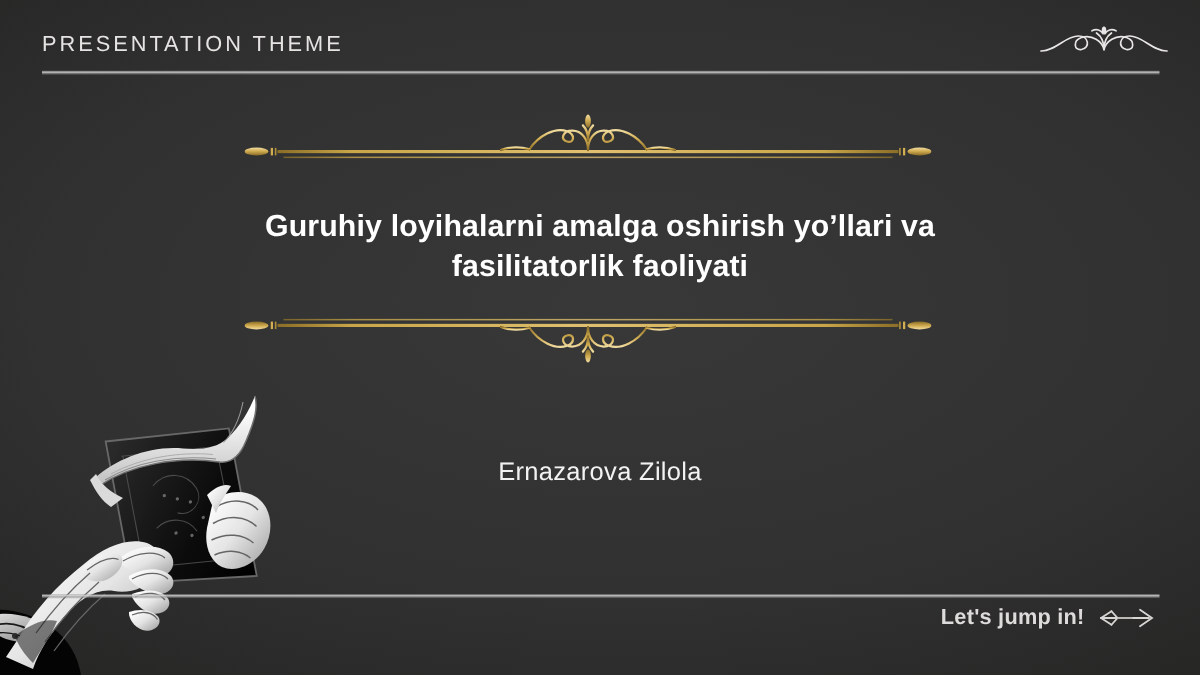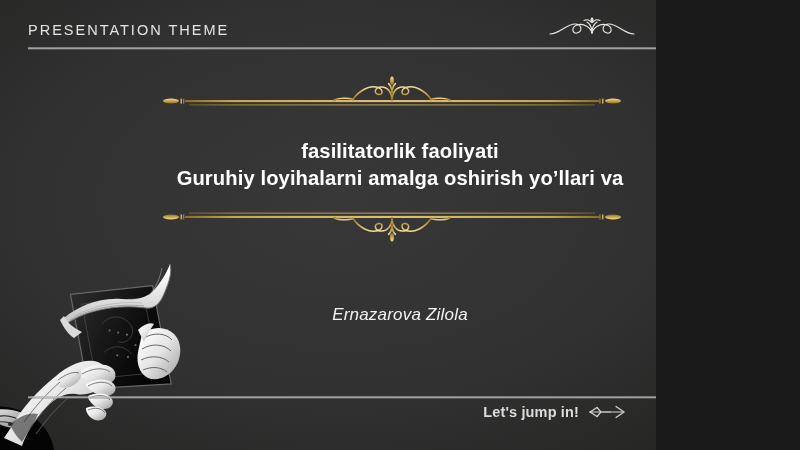--- a/index.html
+++ b/index.html
@@ -2,21 +2,21 @@
 <html><head>
 <meta charset="utf-8">
 <style>
   html, body {
     margin: 0;
     padding: 0;
     background: #1a1a1a;
   }
   #slide {
     position: relative;
-    width: 656px;
+    width: 800px;
     height: 450px;
     overflow: hidden;
     background: #313131;
     font-family: "Liberation Sans", sans-serif;
     -webkit-font-smoothing: antialiased;
   }
   
   #slide::before {
     content: "";
     position: absolute;
@@ -97,21 +97,20 @@
 
   
   .author {
     position: absolute;
     left: 150px;
     top: 305px;
     width: 500px;
     text-align: center;
     z-index: 5;
     font-size: 17px;
-    font-style: italic;
     font-weight: 300;
     color: #f2f2f2;
     letter-spacing: 0.2px;
   }
 
   
   .illustration {
     position: absolute;
     left: -6px;
     top: 212px;
@@ -217,22 +216,22 @@
         <path d="M190 25.5 C 183 23.4, 176 24.2, 171 26"></path>
         <path d="M268 25.5 C 275 23.4, 282 24.2, 287 26"></path>
         <path d="M229 19.5 C 229 15, 227.5 11.5, 225.6 9.6"></path>
         <path d="M229 19.5 C 229 15, 230.5 11.5, 232.4 9.6"></path>
       </g>
       <ellipse cx="229" cy="6.8" rx="1.9" ry="4.4" fill="url(#goldV)"></ellipse>
     </g>
   </svg>
 
   <div class="title-block">
+    <div class="title-line">Guruhiy loyihalarni amalga oshirish yo’llari va</div>
     <div class="title-line">fasilitatorlik faoliyati</div>
-    <div class="title-line">Guruhiy loyihalarni amalga oshirish yo’llari va</div>
   </div>
 
   <div class="author">Ernazarova Zilola</div>
 
   <svg class="illustration" viewBox="0 0 196 238">
     <defs>
       <linearGradient id="skin" x1="0" y1="0" x2="1" y2="1">
         <stop offset="0" stop-color="#f2f0ec"></stop>
         <stop offset="0.5" stop-color="#d8d5d0"></stop>
         <stop offset="1" stop-color="#9b9893"></stop>

